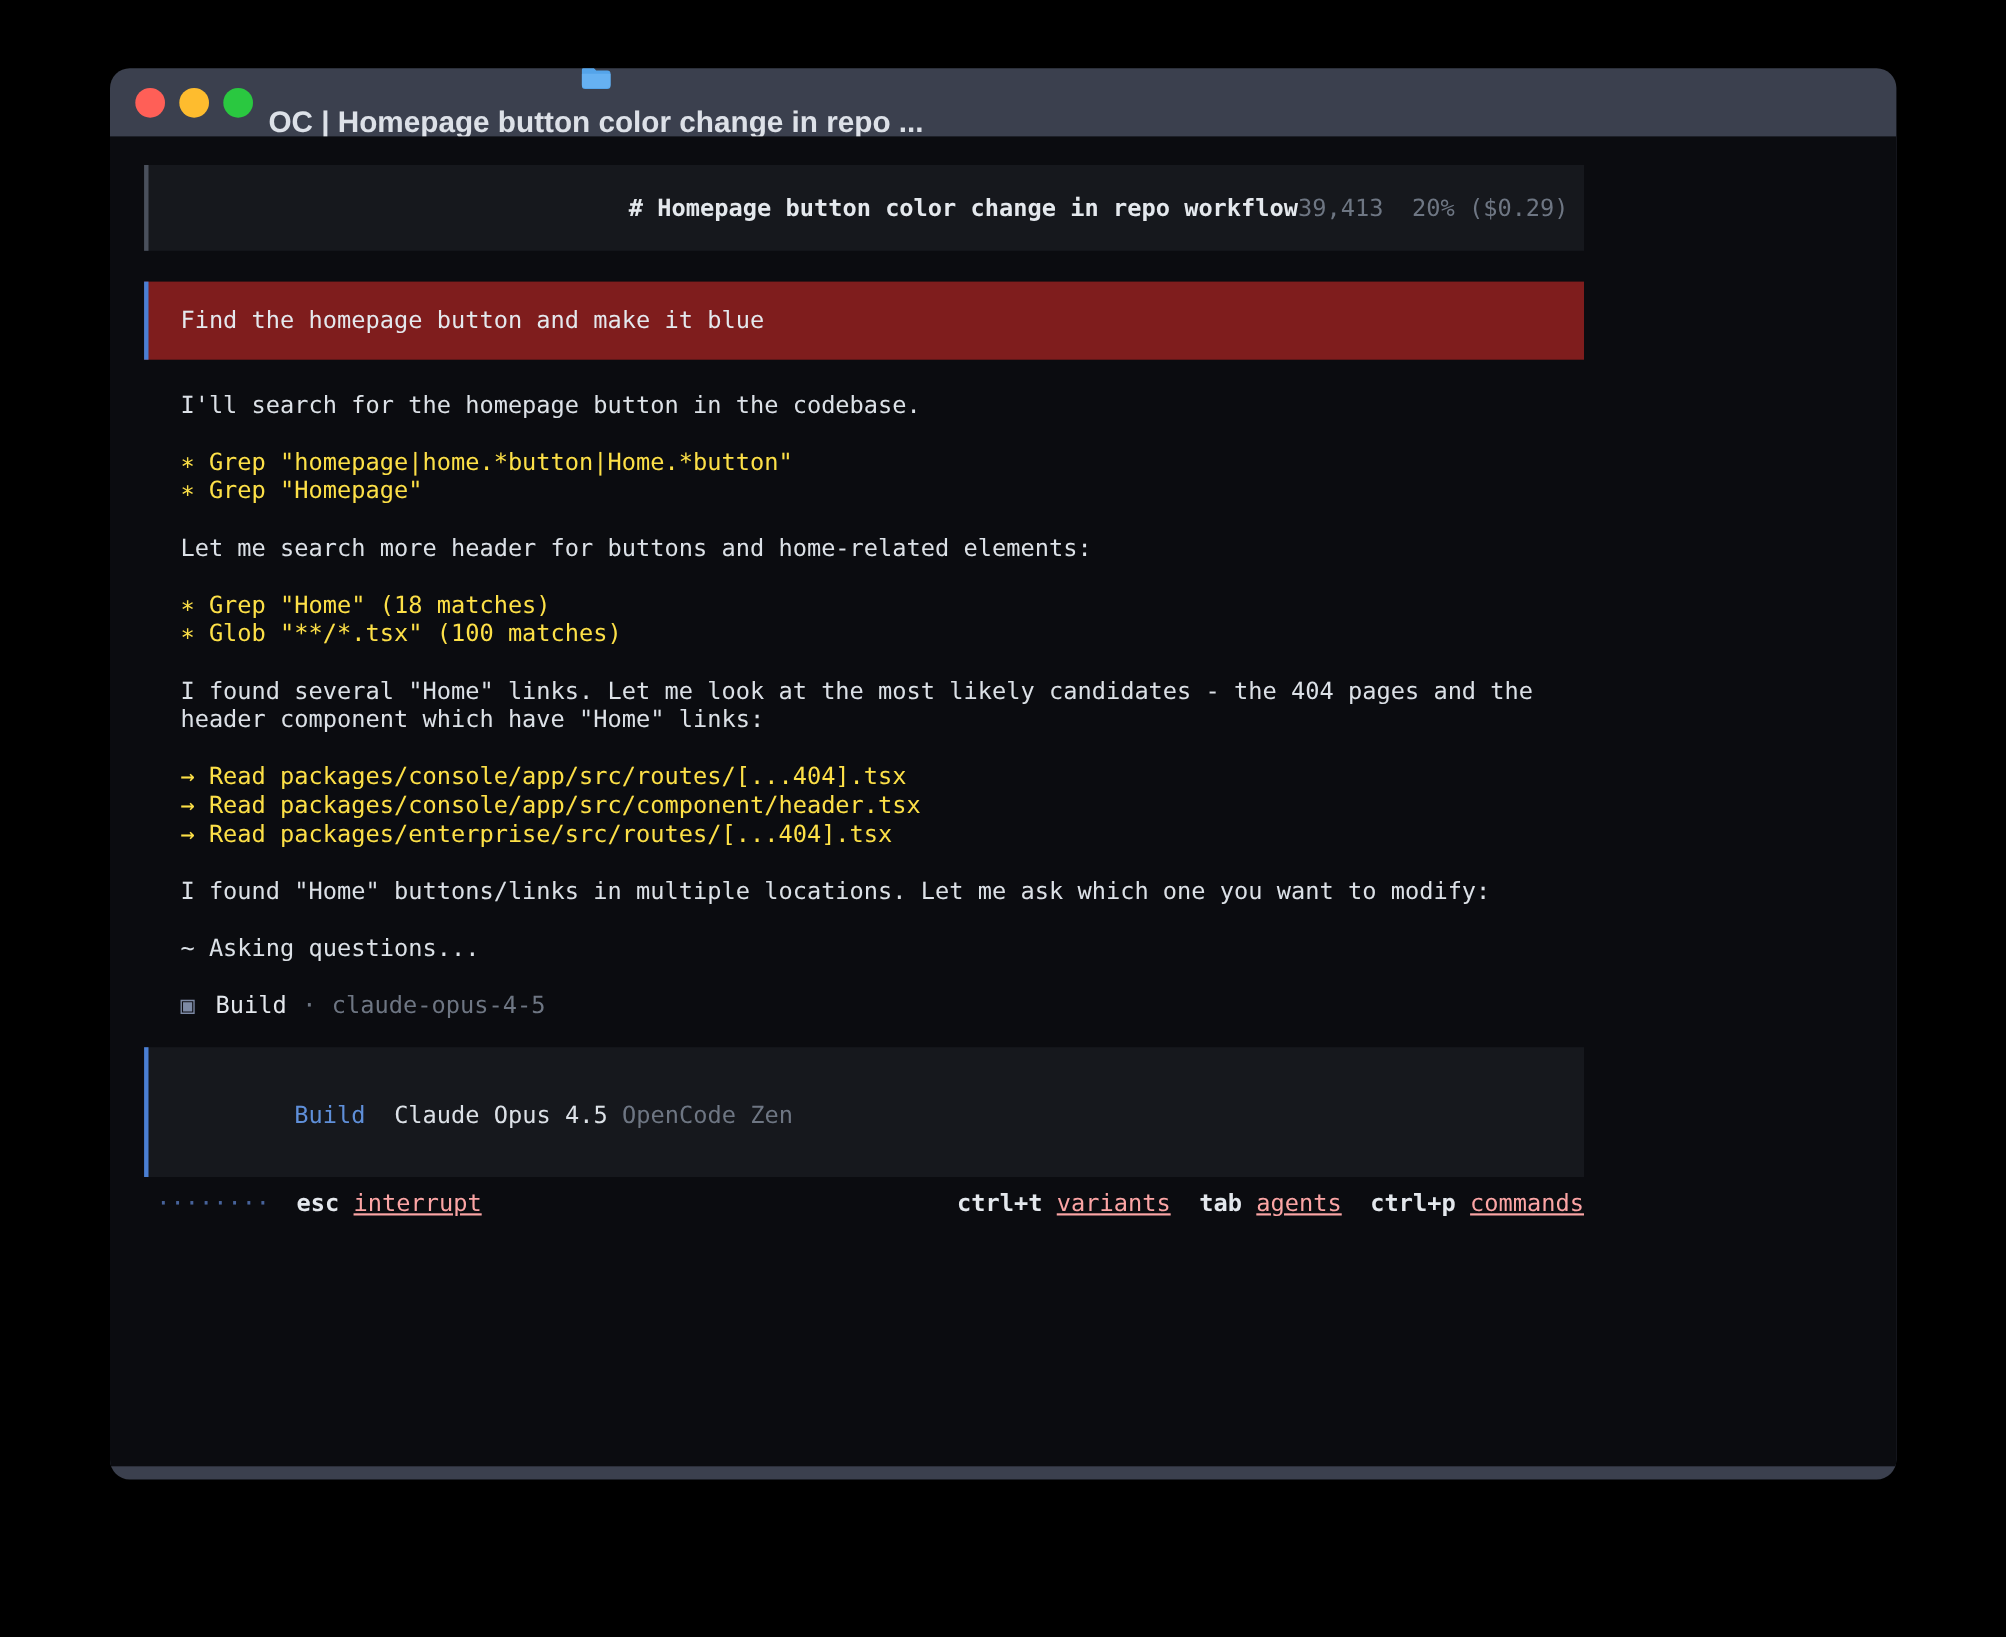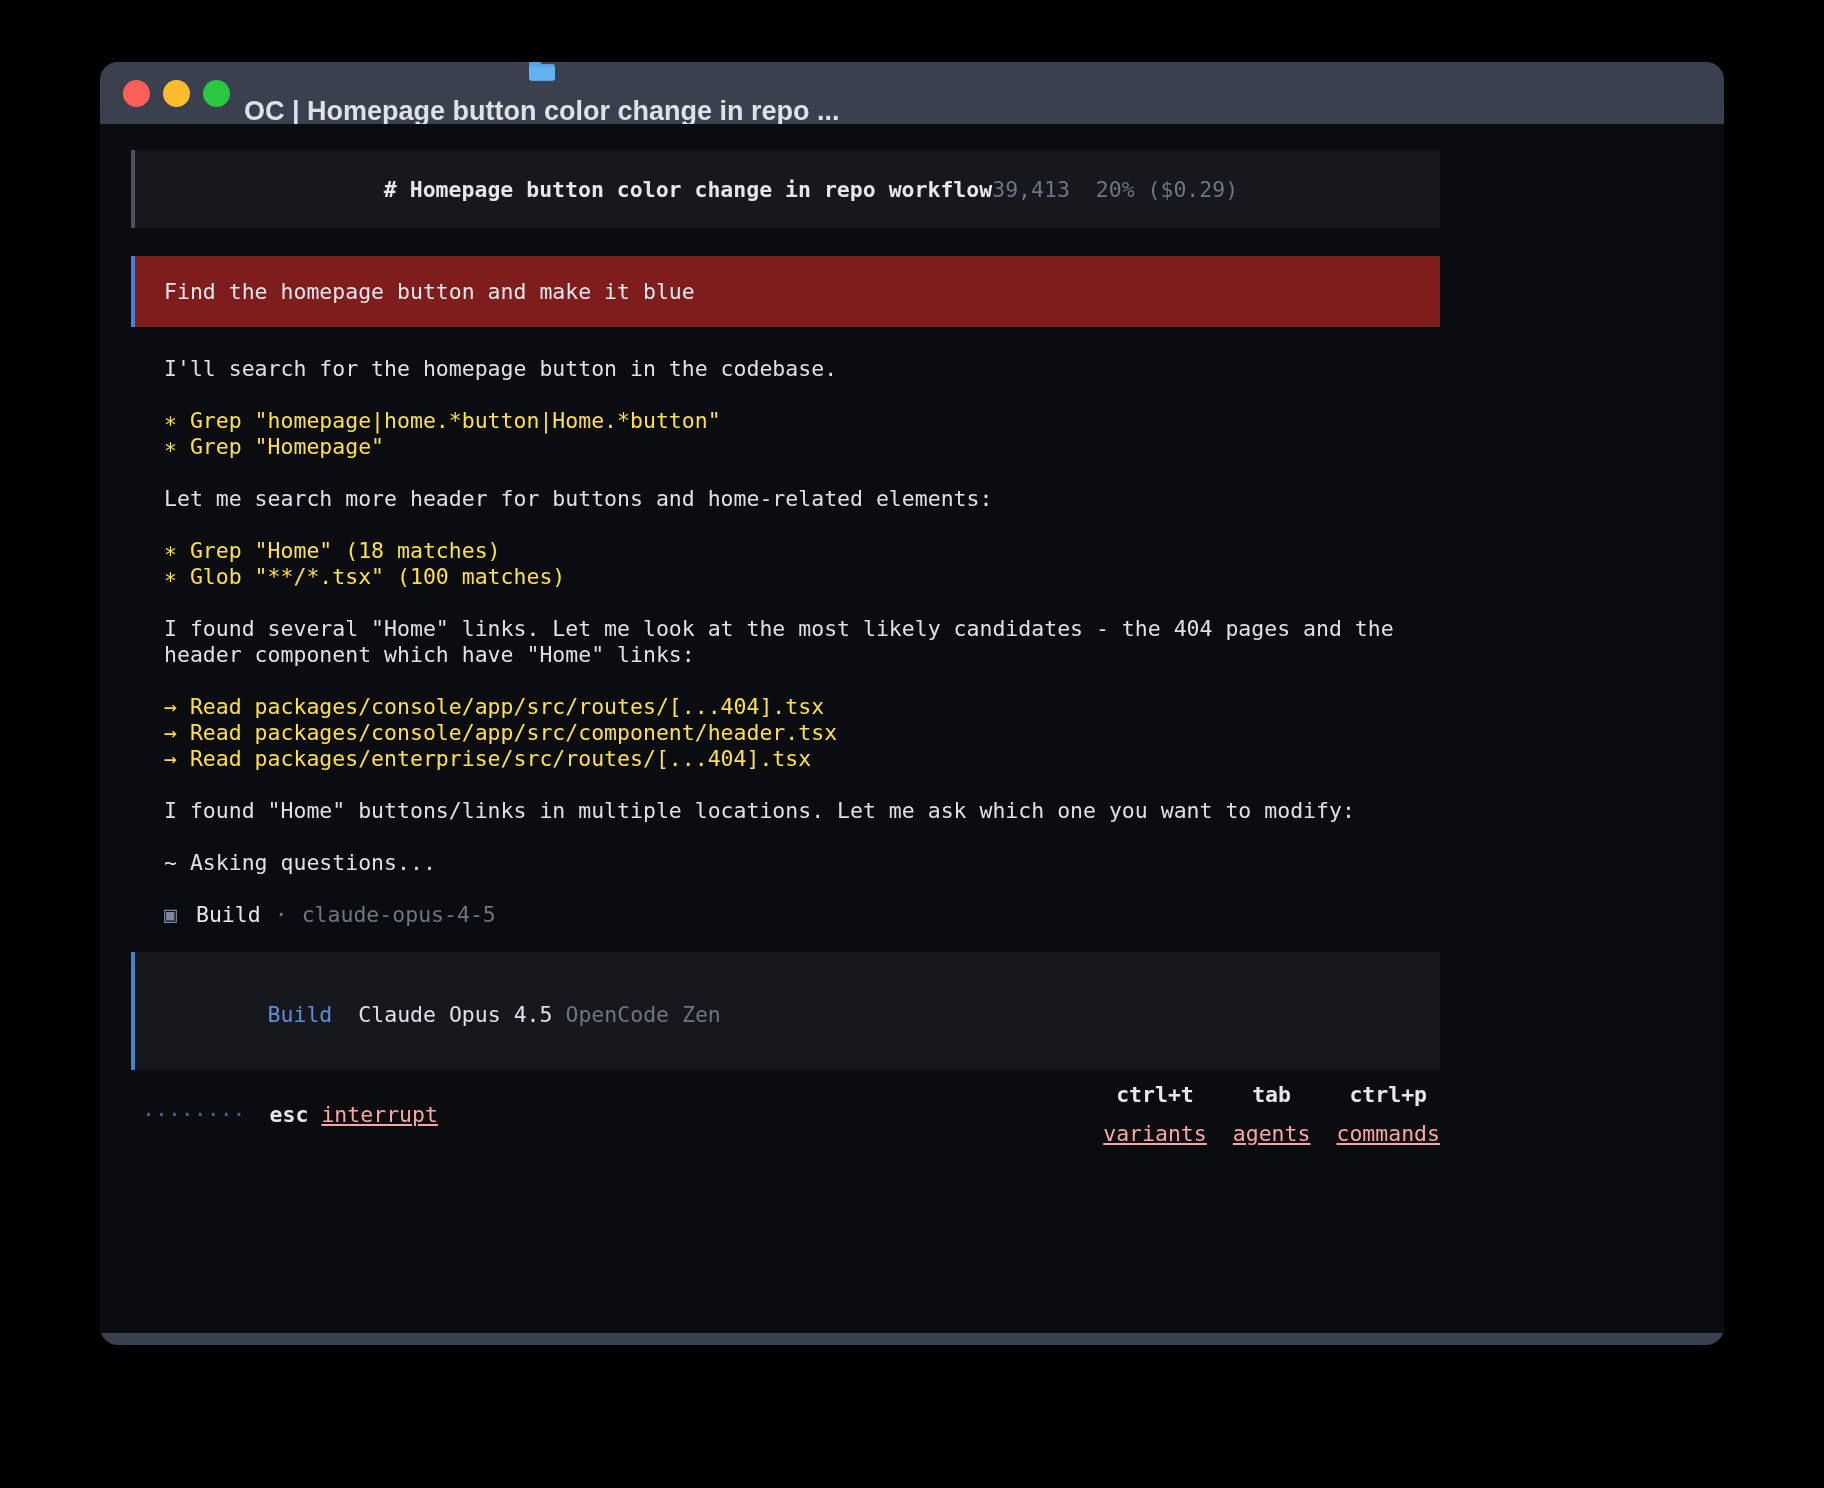--- a/index.html
+++ b/index.html
@@ -17,21 +17,21 @@
   .light.green { background:#2ac840; }
   .title-wrap { display:flex; align-items:center; margin-left:14px; gap:13px;flex-direction:column; }
   .folder { display:flex; align-items:center; }
   .title { font-family:"Liberation Sans", sans-serif; font-weight:bold; font-size:27px;
            color:#dde1e8; white-space:pre; }
 
   .terminal { position:absolute; top:62px; left:0; right:0; bottom:12px;
               background:#0b0c10; padding:26px 0 0 31px; }
 
   .hdr-block { width:1309px; height:78px; background:#16181d; border-left:4px solid #4a505c;
-               display:flex; align-items:center; justify-content:center;
+               display:flex; align-items:center; justify-content:flex-end;
                padding:0 14px 0 61px; }
   .hdr-title { font-size:21.5px; font-weight:bold; color:#e4e8ed; white-space:pre; }
   .hdr-stats { font-size:21.5px; color:#6e7683; white-space:pre; }
 
   .quote-block { margin-top:28px; width:1309px; height:71px; background:#7f1d1d;
                  border-left:4px solid #4a7fd4; display:flex; align-items:center;
                  padding-left:29px; }
   .quote-text { font-size:21.5px; color:#e4e8ed; }
 
   .body-text { padding:29px 0 0 33px; width:1309px; }
@@ -54,21 +54,21 @@
   .agent-label { color:#5f8fd9; margin-right:26px; }
   .model-label { color:#dce1e7; margin-right:13px; }
   .provider-label { color:#6e7683; }
 
   .footer { margin-top:12px; width:1309px; display:flex; align-items:center;
             justify-content:space-between; font-size:21.5px; line-height:26px;
             padding-left:11px; }
   .footer-left { display:flex; align-items:center; gap:13px; }
   .spinner { color:#47639b; margin-right:11px; white-space:pre; }
   .footer-right { display:flex; align-items:center; gap:26px; }
-  .hint-pair { display:flex; align-items:center; gap:13px;flex-direction:column; }
+  .hint-pair { display:flex; align-items:center; gap:13px; }
   .key { font-weight:bold; color:#e4e8ed; }
   .hint-label { color:#fca5a5;text-decoration:underline; }
 </style>
 </head>
 <body>
 
 <div class="window">
 
   <div class="titlebar">
     <div class="lights">

